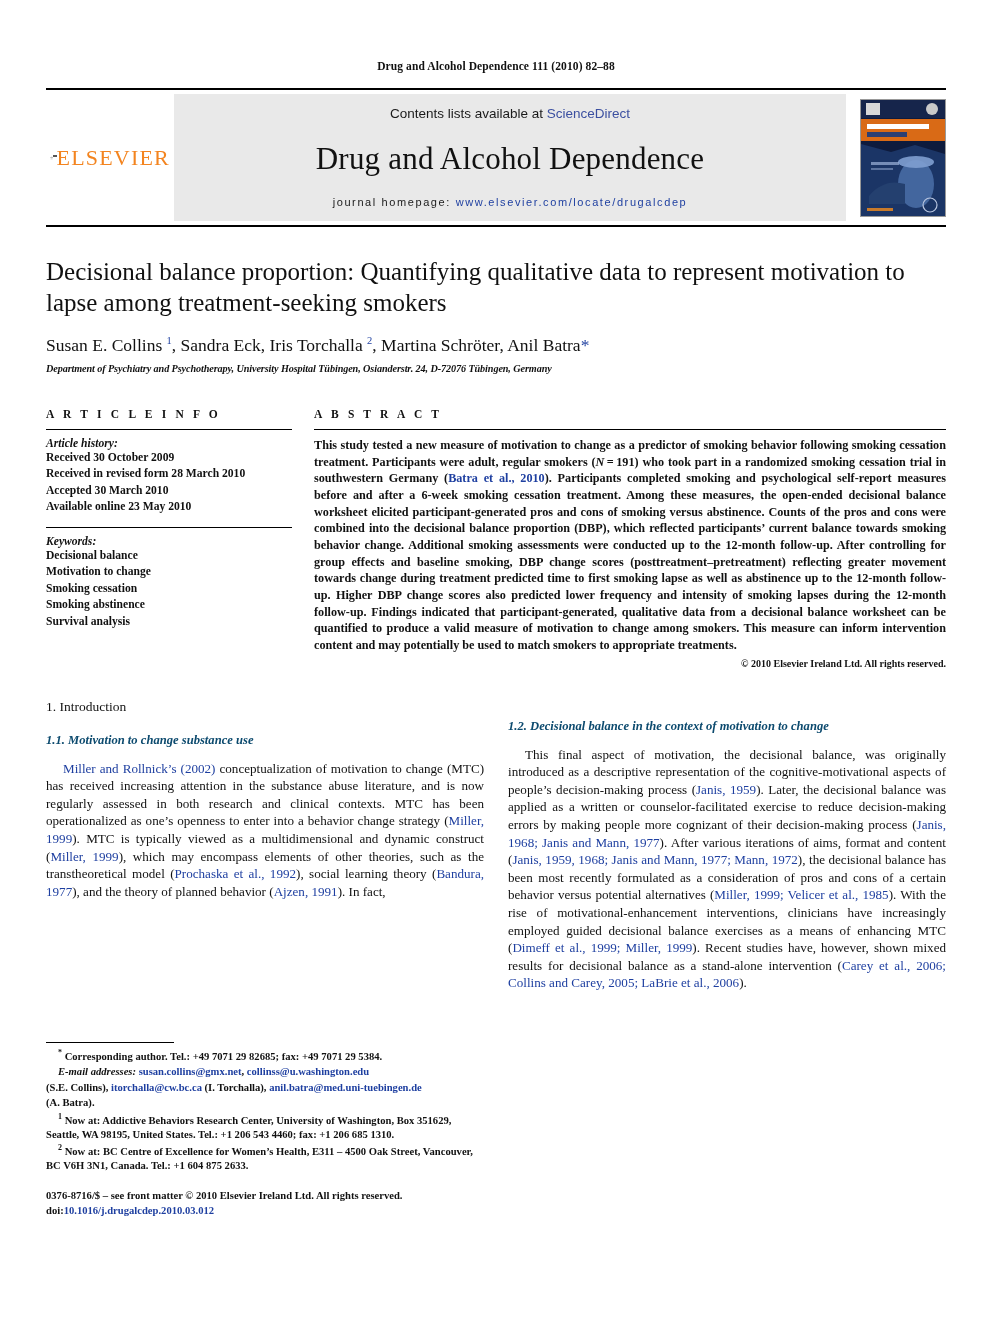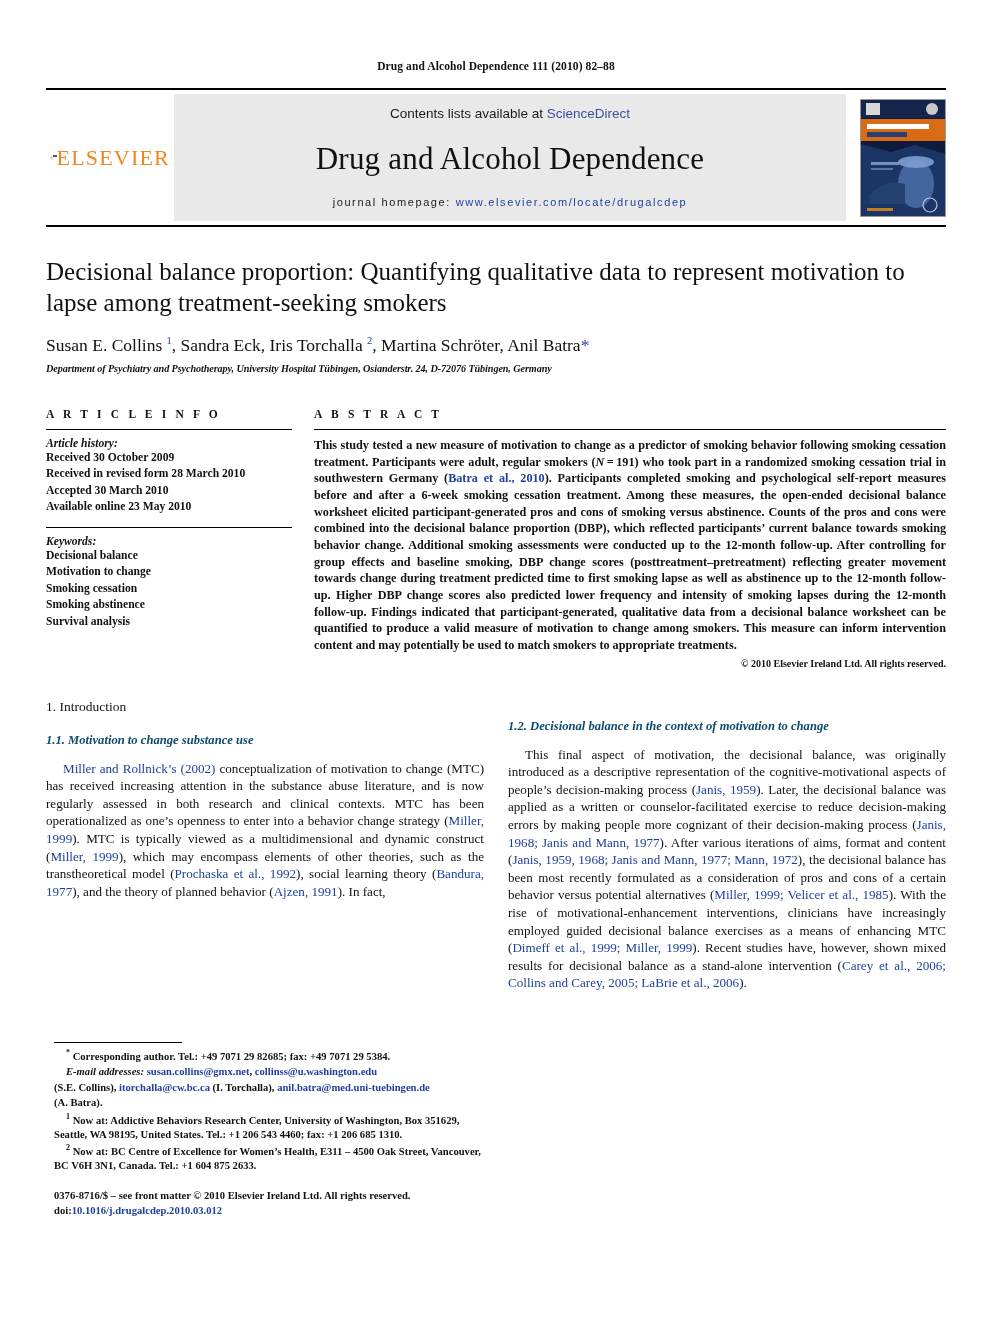--- a/index.html
+++ b/index.html
@@ -223,21 +223,21 @@
     text-indent: 17px;
     color: #111;
     font-family: "Liberation Serif", serif;
   }
   p.para.noindent { text-indent: 0; }
   p.para .ref { color: #1E3FA0; }
 
   
   .footnotes {
     position: absolute;
-    left: 8px;
+    left: 0;
     bottom: 0;
     width: 438px;
   }
   .fn-rule {
     width: 128px;
     border-top: 1.1px solid #000;
     margin-bottom: 5px;
   }
   .fn {
     font-size: 10.6px;

